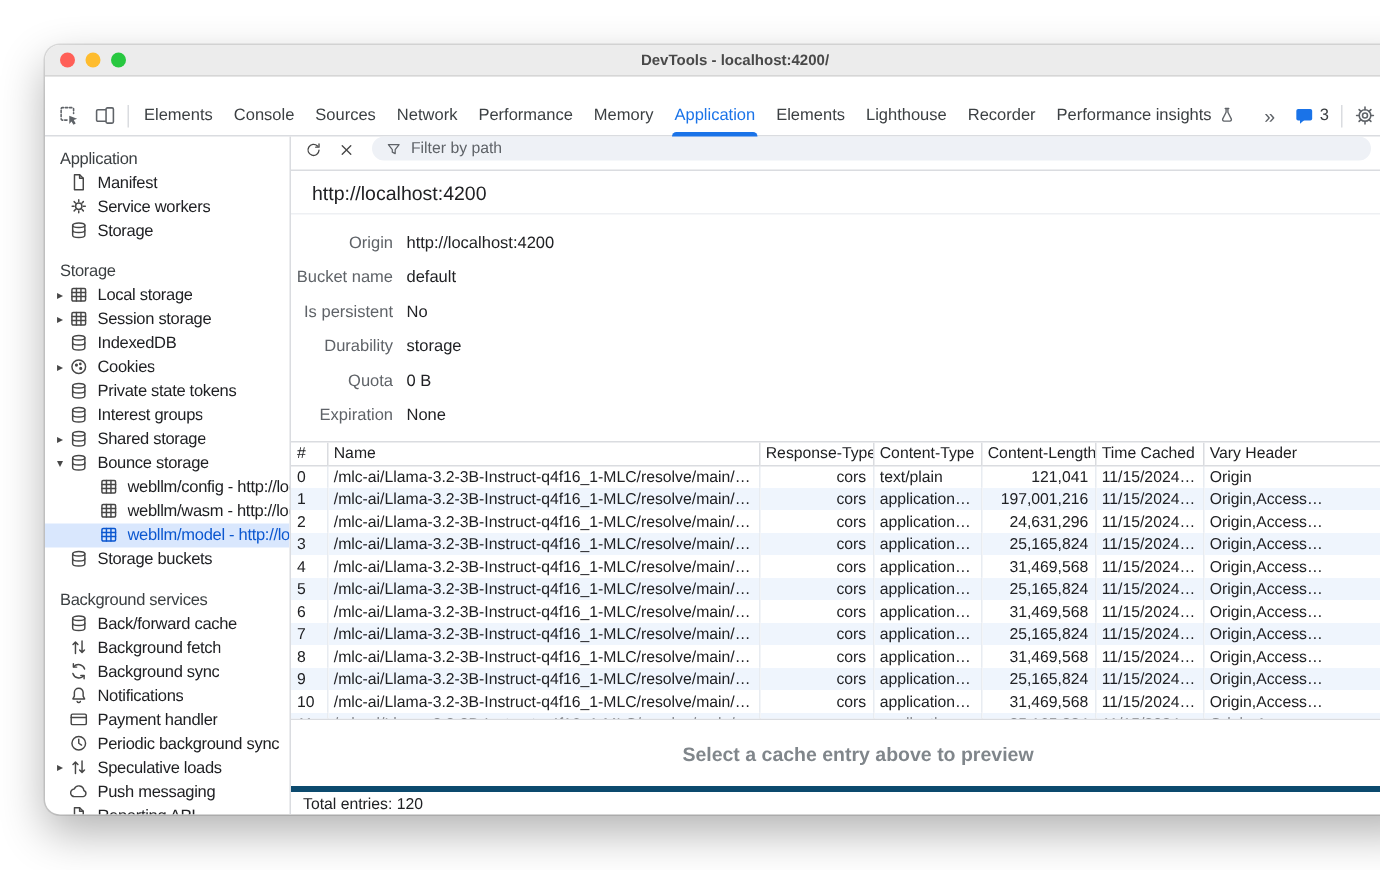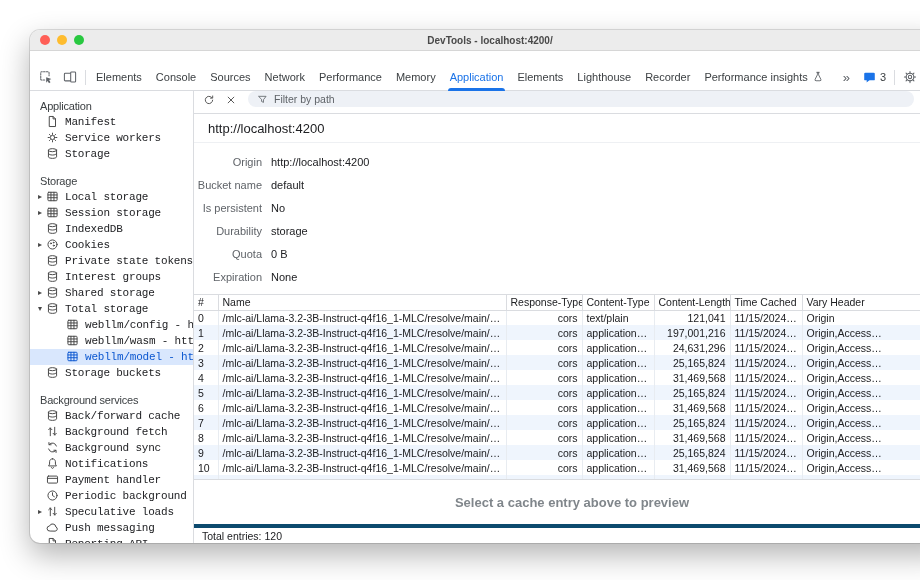--- a/index.html
+++ b/index.html
@@ -45,21 +45,21 @@
 
   
   .sidebar { width:164px; flex:none; border-right:1px solid #dadce0; padding-top:6px;
     font-size:11px; letter-spacing:-0.2px; color:#202124; overflow:hidden; }
   .section-title { padding:3px 0 4px 10px; height:17px; color:#3c4043; }
   .section-title.gap { margin-top:10px; }
   .side-item { height:16px; display:flex; align-items:center; padding-left:4px; cursor:pointer; white-space:nowrap; }
   .arrow-slot { width:12px; flex:none; text-align:center; font-size:8px; color:#474747; line-height:16px; }
   .side-item .icon { width:14px; height:14px; flex:none; margin-right:5px; color:#474747; display:inline-flex; }
   .side-item .icon svg { width:13px; height:13px; }
-  .side-label { overflow:hidden; text-overflow:clip;font-family:Liberation Mono, monospace; }
+  .side-label { overflow:hidden; text-overflow:clip; }
   .side-item.depth1 { padding-left:24px; }
   .side-item.selected { background:var(--selected-item-bg); color:var(--selected-item-text); }
   .side-item.selected .icon, .side-item.selected .arrow-slot { color:var(--selected-item-text); }
 
   
   .main { flex:1; min-width:0; display:flex; flex-direction:column; }
   .main-toolbar { height:23px; flex:none; display:flex; align-items:flex-start; gap:4px;
     border-bottom:1px solid #dadce0; padding:0 6px; }
   .toolbar-btn { width:18px; height:18px; display:flex; align-items:center; justify-content:center;
     color:#474747; cursor:pointer; }
@@ -302,21 +302,21 @@
           </div>
           <div class="side-item">
             <span class="arrow-slot">▾</span>
             <span class="icon">
               <svg viewBox="0 0 16 16" fill="none" stroke="currentColor" stroke-width="1.2" stroke-linecap="round" stroke-linejoin="round">
                 <ellipse cx="8" cy="3.9" rx="5" ry="1.9"></ellipse>
                 <path d="M3 3.9v8.2c0 1 2.2 1.9 5 1.9s5-.9 5-1.9V3.9"></path>
                 <path d="M3 8c0 1 2.2 1.9 5 1.9S13 9 13 8"></path>
               </svg>
             </span>
-            <span class="side-label">Total storage</span>
+            <span class="side-label">Bounce storage</span>
           </div>
           <div class="side-item depth1">
             <span class="arrow-slot"></span>
             <span class="icon">
               <svg viewBox="0 0 16 16" fill="none" stroke="currentColor" stroke-width="1.2" stroke-linecap="round" stroke-linejoin="round">
                 <rect x="2.4" y="2.8" width="11.2" height="10.4" rx="1"></rect>
                 <path d="M2.4 6.1h11.2M2.4 9.5h11.2M6.1 2.8v10.4M9.8 2.8v10.4"></path>
               </svg>
             </span>
             <span class="side-label">webllm/config - http://loc…</span>

